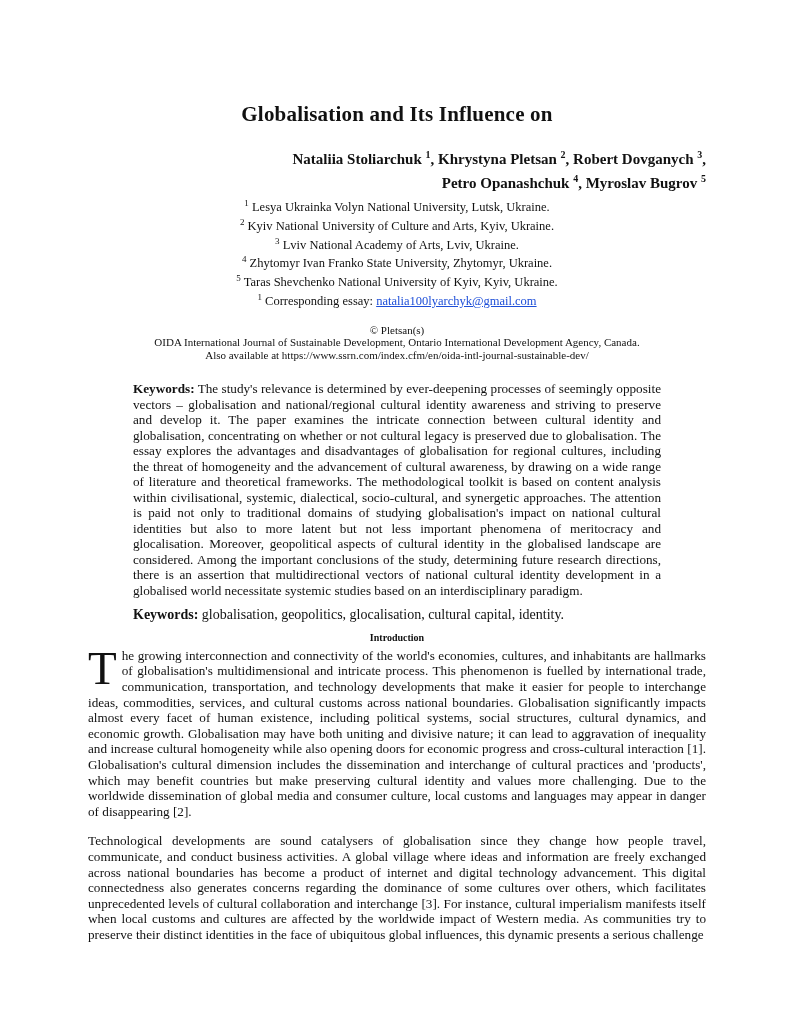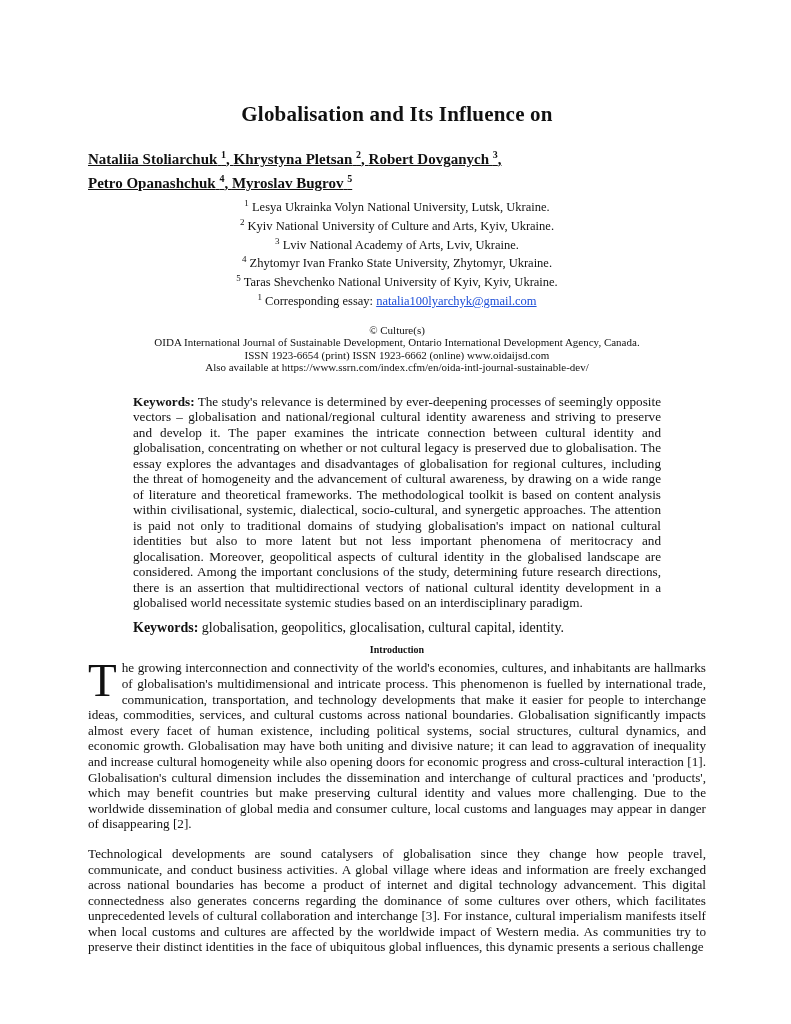--- a/index.html
+++ b/index.html
@@ -17,26 +17,25 @@
   }
   .title {
     font-size: 21px;
     font-weight: bold;
     text-align: center;
     line-height: 28px;
     margin: 0 0 17px 0;
     letter-spacing: 0.2px;
   }
   .authors {
-    text-align: left;
+    text-align: right;
     font-size: 15px;
     font-weight: bold;
     line-height: 20px;
     margin-bottom: 3px;
-    text-decoration: underline;
   }
   .authors sup { font-size: 10px; }
   .affiliations {
     text-align: center;
     font-size: 12.5px;
     line-height: 14.6px;
   }
   .affiliations sup { font-size: 9px; }
   .affil-line { white-space: nowrap; }
   a.email-link { color: #1d4ed8; text-decoration: underline; }
@@ -96,23 +95,22 @@
   <div class="affiliations">
     <div class="affil-line"><sup>1</sup> <span>Lesya Ukrainka Volyn National University, Lutsk, Ukraine.</span></div>
     <div class="affil-line"><sup>2</sup> <span>Kyiv National University of Culture and Arts, Kyiv, Ukraine.</span></div>
     <div class="affil-line"><sup>3</sup> <span>Lviv National Academy of Arts, Lviv, Ukraine.</span></div>
     <div class="affil-line"><sup>4</sup> <span>Zhytomyr Ivan Franko State University, Zhytomyr, Ukraine.</span></div>
     <div class="affil-line"><sup>5</sup> <span>Taras Shevchenko National University of Kyiv, Kyiv, Ukraine.</span></div>
     <div class="affil-line"><sup>1</sup> <span>Corresponding essay: </span><a href="#" class="email-link">natalia100lyarchyk@gmail.com</a></div>
   </div>
 
   <div class="copyright">
-    <div>© Culture(s)</div>
+    <div>© Pletsan(s)</div>
     <div>OIDA International Journal of Sustainable Development, Ontario International Development Agency, Canada.</div>
-    <div>ISSN 1923-6654 (print) ISSN 1923-6662 (online) www.oidaijsd.com</div>
     <div>Also available at https://www.ssrn.com/index.cfm/en/oida-intl-journal-sustainable-dev/</div>
   </div>
 
   <div class="abstract-block">
     <b class="run-in">Keywords:</b>
     <span>The study's relevance is determined by ever-deepening processes of seemingly opposite vectors – globalisation and national/regional cultural identity awareness and striving to preserve and develop it. The paper examines the intricate connection between cultural identity and globalisation, concentrating on whether or not cultural legacy is preserved due to globalisation. The essay explores the advantages and disadvantages of globalisation for regional cultures, including the threat of homogeneity and the advancement of cultural awareness, by drawing on a wide range of literature and theoretical frameworks. The methodological toolkit is based on content analysis within civilisational, systemic, dialectical, socio-cultural, and synergetic approaches. The attention is paid not only to traditional domains of studying globalisation's impact on national cultural identities but also to more latent but not less important phenomena of meritocracy and glocalisation. Moreover, geopolitical aspects of cultural identity in the globalised landscape are considered. Among the important conclusions of the study, determining future research directions, there is an assertion that multidirectional vectors of national cultural identity development in a globalised world necessitate systemic studies based on an interdisciplinary paradigm.</span>
   </div>
 
   <div class="keywords-block">
     <b class="run-in">Keywords:</b><span> globalisation, geopolitics, glocalisation, cultural capital, identity.</span>

